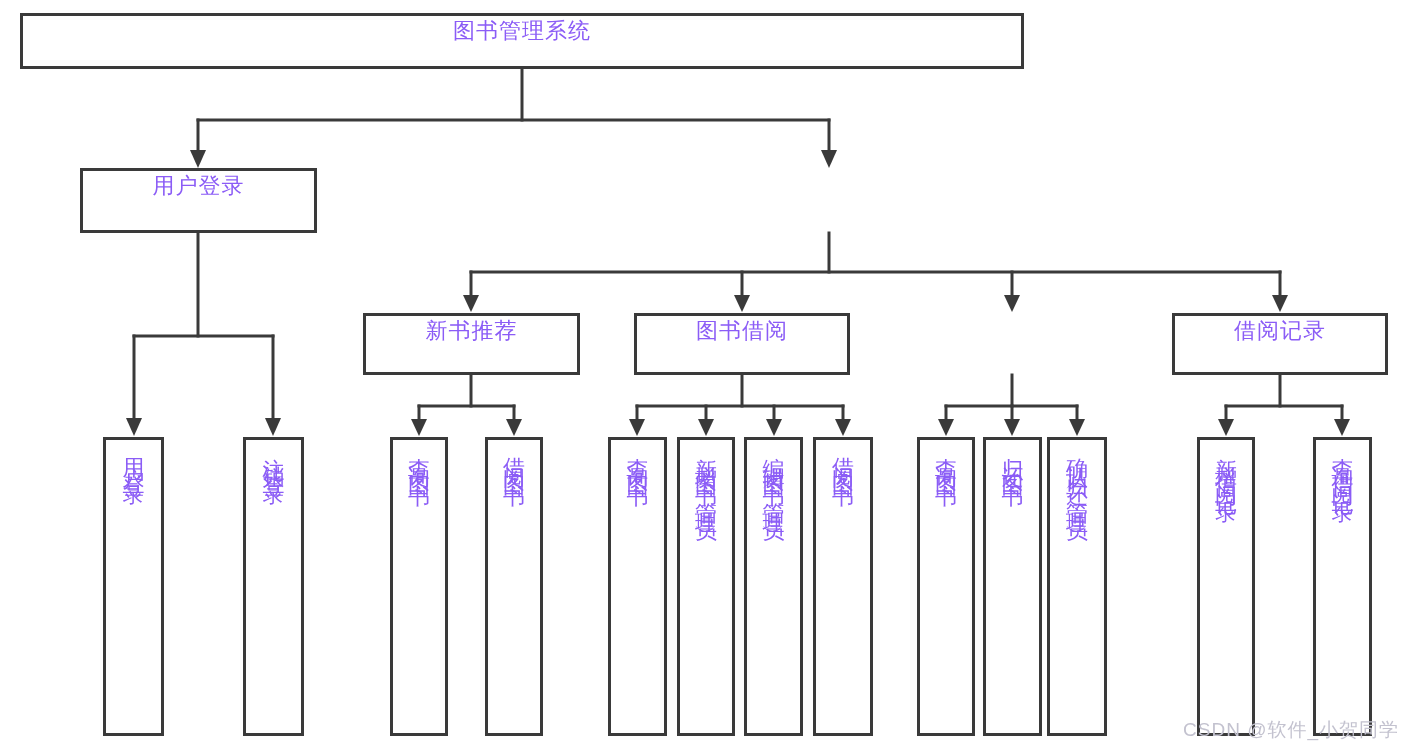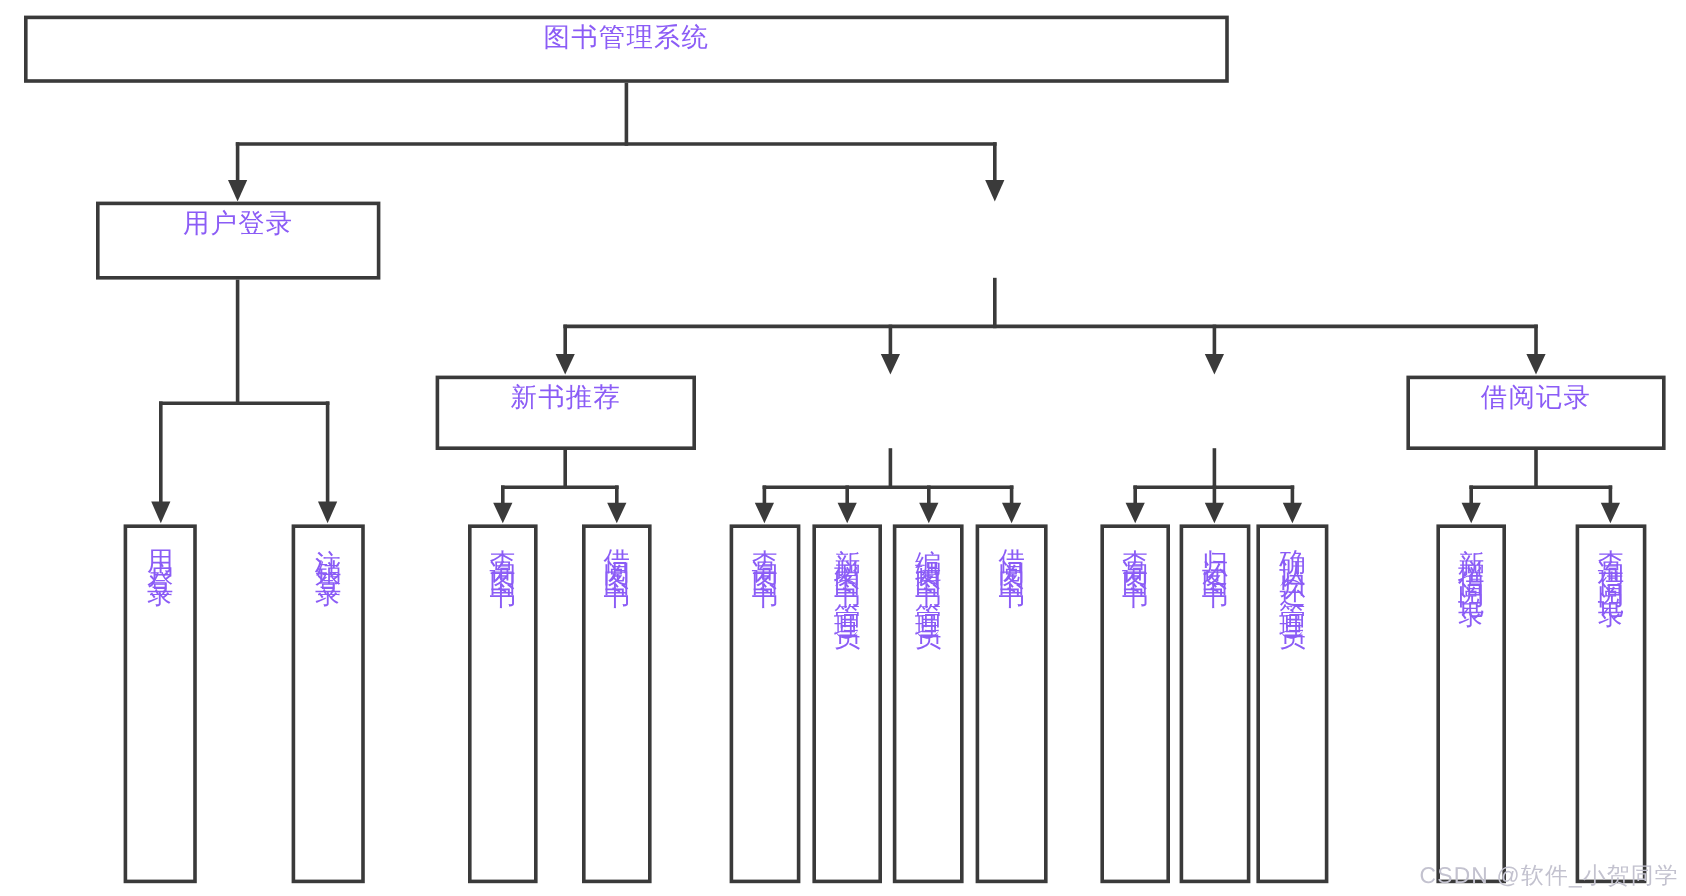--- a/index.html
+++ b/index.html
@@ -128,20 +128,23 @@
     <span class="label">图书管理系统</span>
   </div>
 
   <div class="node node-h" style="left:80px;top:168px;width:237px;height:65px">
     <span class="label">用户登录</span>
   </div>
 
   <div class="node node-h" style="left:363px;top:313px;width:217px;height:62px">
     <span class="label">新书推荐</span>
   </div>
+  <div class="node node-h" style="left:634px;top:313px;width:216px;height:62px">
+    <span class="label">图书借阅</span>
+  </div>
   <div class="node node-h" style="left:1172px;top:313px;width:216px;height:62px">
     <span class="label">借阅记录</span>
   </div>
 
   <div class="node node-v" style="left:103px;top:437px;width:61px;height:299px">
     <span class="vlabel">用户登录</span>
   </div>
   <div class="node node-v" style="left:243px;top:437px;width:61px;height:299px">
     <span class="vlabel">注销登录</span>
   </div>

